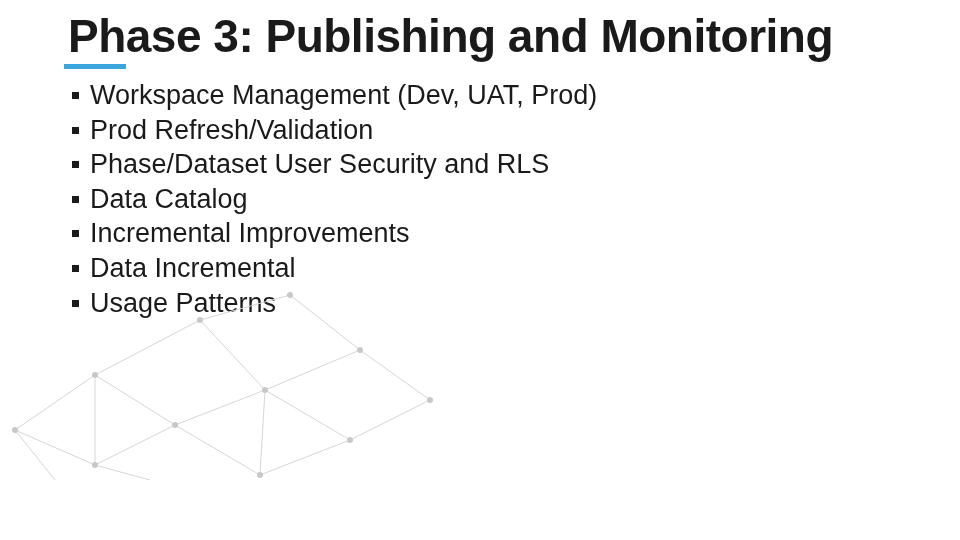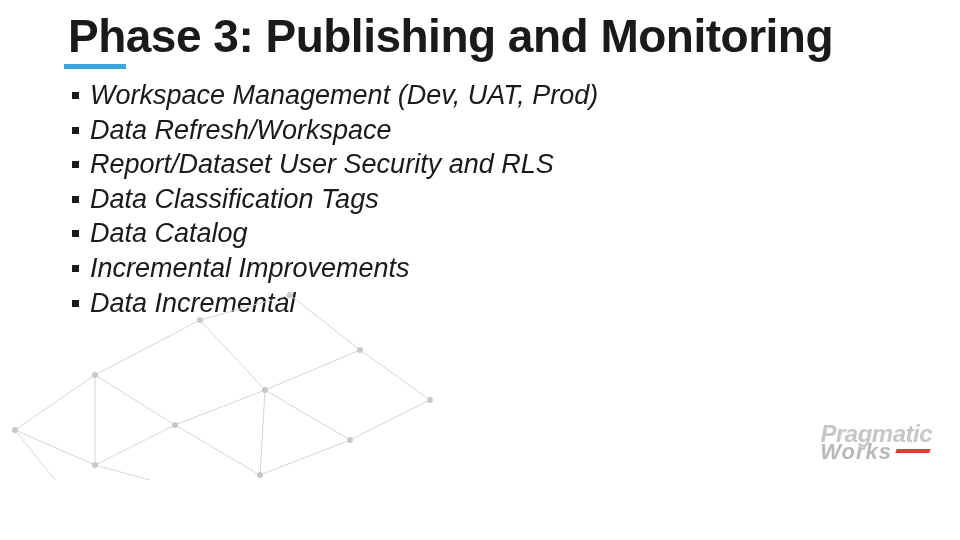--- a/index.html
+++ b/index.html
@@ -32,21 +32,20 @@
       left: -4px;
       top: 52px;
       width: 62px;
       height: 5px;
       background: #3aa6dd;
     }
     ul.bullets {
       list-style: none;
       margin-top: 6px;
       margin-left: 4px;
-      font-style: italic;
     }
     ul.bullets li {
       font-size: 27px;
       line-height: 1.28;
       font-weight: 400;
       color: #1a1a1a;
       position: relative;
       padding-left: 18px;
     }
     ul.bullets li::before {
@@ -112,26 +111,26 @@
 
 <div class="slide">
 
   <div class="title-wrap">
     <div class="title-underline"></div>
     <h1 class="title">Phase 3: Publishing and Monitoring</h1>
   </div>
 
   <ul class="bullets">
     <li>Workspace Management (Dev, UAT, Prod)</li>
-    <li>Data Refresh/Workspace</li>
-    <li>Report/Dataset User Security and RLS</li>
-    <li>Data Classification Tags</li>
+    <li>Prod Refresh/Validation</li>
+    <li>Phase/Dataset User Security and RLS</li>
     <li>Data Catalog</li>
     <li>Incremental Improvements</li>
     <li>Data Incremental</li>
+    <li>Usage Patterns</li>
   </ul>
 
   <div class="mesh">
     <svg viewBox="0 0 480 200">
       <line x1="15" y1="150" x2="95" y2="95"></line>
       <line x1="95" y1="95" x2="175" y2="145"></line>
       <line x1="175" y1="145" x2="95" y2="185"></line>
       <line x1="95" y1="185" x2="15" y2="150"></line>
       <line x1="95" y1="95" x2="95" y2="185"></line>
       <line x1="175" y1="145" x2="265" y2="110"></line>
@@ -155,18 +154,14 @@
       <circle cx="265" cy="110" r="3"></circle>
       <circle cx="200" cy="40" r="3"></circle>
       <circle cx="350" cy="160" r="3"></circle>
       <circle cx="260" cy="195" r="3"></circle>
       <circle cx="430" cy="120" r="3"></circle>
       <circle cx="360" cy="70" r="3"></circle>
       <circle cx="290" cy="15" r="3"></circle>
     </svg>
   </div>
 
-  <div class="logo">
-    <span class="word1">Pragmatic</span>
-    <span class="word2"><span>Works</span><span class="accent"></span></span>
-  </div>
 
 </div>
 
 </body></html>

